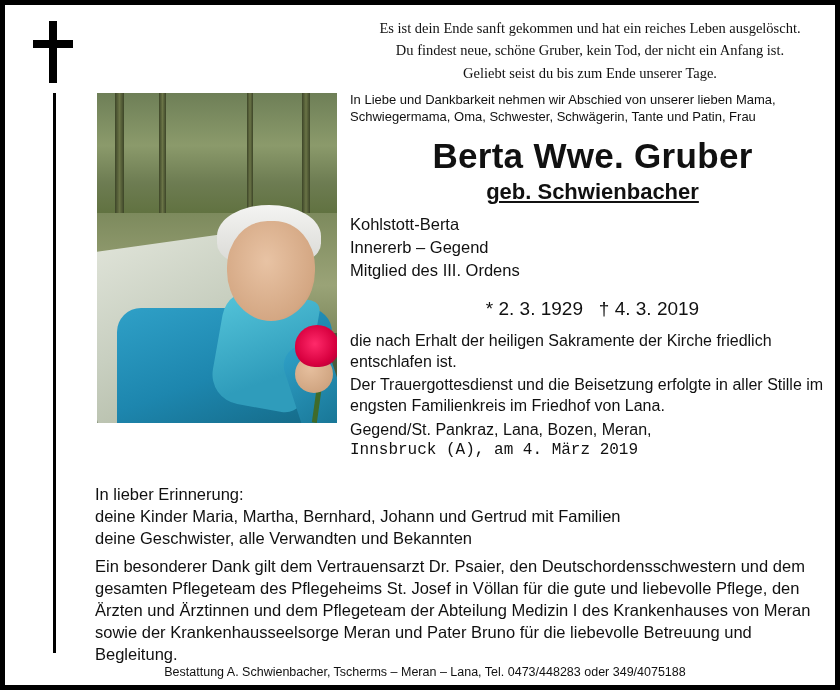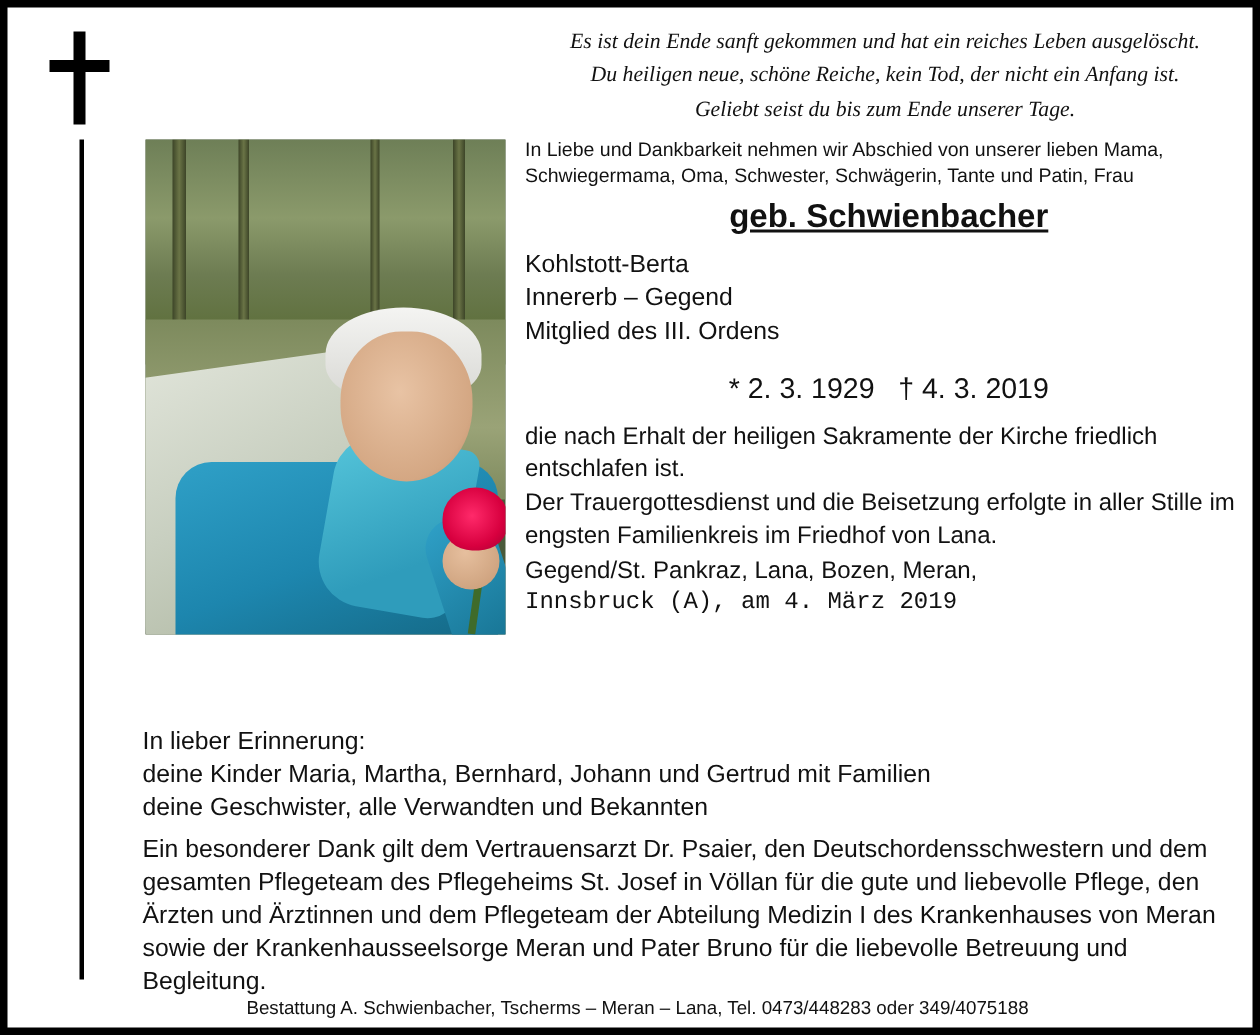--- a/index.html
+++ b/index.html
@@ -54,21 +54,20 @@
   }
 
   
   .verse {
     position: absolute;
     left: 345px;
     top: 12px;
     width: 480px;
     text-align: center;
     font-family: "Liberation Serif", serif;
-    font-style: italic;
     font-size: 14.5px;
     line-height: 1.55;
     color: #111;
   }
 
   
   .photo-wrap {
     position: absolute;
     left: 92px;
     top: 88px;
@@ -238,21 +237,21 @@
 
   <div class="cross">
     <div class="vbar"></div>
     <div class="hbar"></div>
   </div>
 
   <div class="vrule"></div>
 
   <div class="verse">
     <div>Es ist dein Ende sanft gekommen und hat ein reiches Leben ausgelöscht.</div>
-    <div>Du heiligen neue, schöne Reiche, kein Tod, der nicht ein Anfang ist.</div>
+    <div>Du findest neue, schöne Gruber, kein Tod, der nicht ein Anfang ist.</div>
     <div>Geliebt seist du bis zum Ende unserer Tage.</div>
   </div>
 
   <div class="photo-wrap">
     <div class="photo">
       <div class="ph-bg"></div>
       <div class="trunk" style="left:18px;height:150px;"></div>
       <div class="trunk" style="left:62px;height:135px;width:7px;"></div>
       <div class="trunk" style="left:150px;height:128px;width:6px;"></div>
       <div class="trunk" style="left:205px;height:142px;width:8px;"></div>
@@ -264,20 +263,21 @@
       <div class="ph-face"></div>
       <div class="ph-arm"></div>
       <div class="ph-stem"></div>
       <div class="ph-hand"></div>
       <div class="ph-flower"></div>
     </div>
   </div>
 
   <div class="maincol">
     <div class="intro">In Liebe und Dankbarkeit nehmen wir Abschied von unserer lieben Mama, Schwiegermama, Oma, Schwester, Schwägerin, Tante und Patin, Frau</div>
+    <div class="name">Berta Wwe. Gruber</div>
     <div class="maiden">geb. Schwienbacher</div>
     <div class="subline">Kohlstott-Berta</div>
     <div class="subline" style="margin-top:0;">Innererb – Gegend</div>
     <div class="subline" style="margin-top:0;">Mitglied des III. Ordens</div>
     <div class="dates">* 2. 3. 1929   † 4. 3. 2019</div>
     <div class="afterdates">die nach Erhalt der heiligen Sakramente der Kirche friedlich entschlafen ist.</div>
     <div class="afterdates" style="margin-top:2px;">Der Trauergottesdienst und die Beisetzung erfolgte in aller Stille im engsten Familienkreis im Friedhof von Lana.</div>
     <div class="afterdates" style="margin-top:2px;">Gegend/St. Pankraz, Lana, Bozen, Meran,</div>
     <div class="afterdates" style="margin-top:0;font-family:Liberation Mono, monospace;">Innsbruck (A), am 4. März 2019</div>
   </div>

